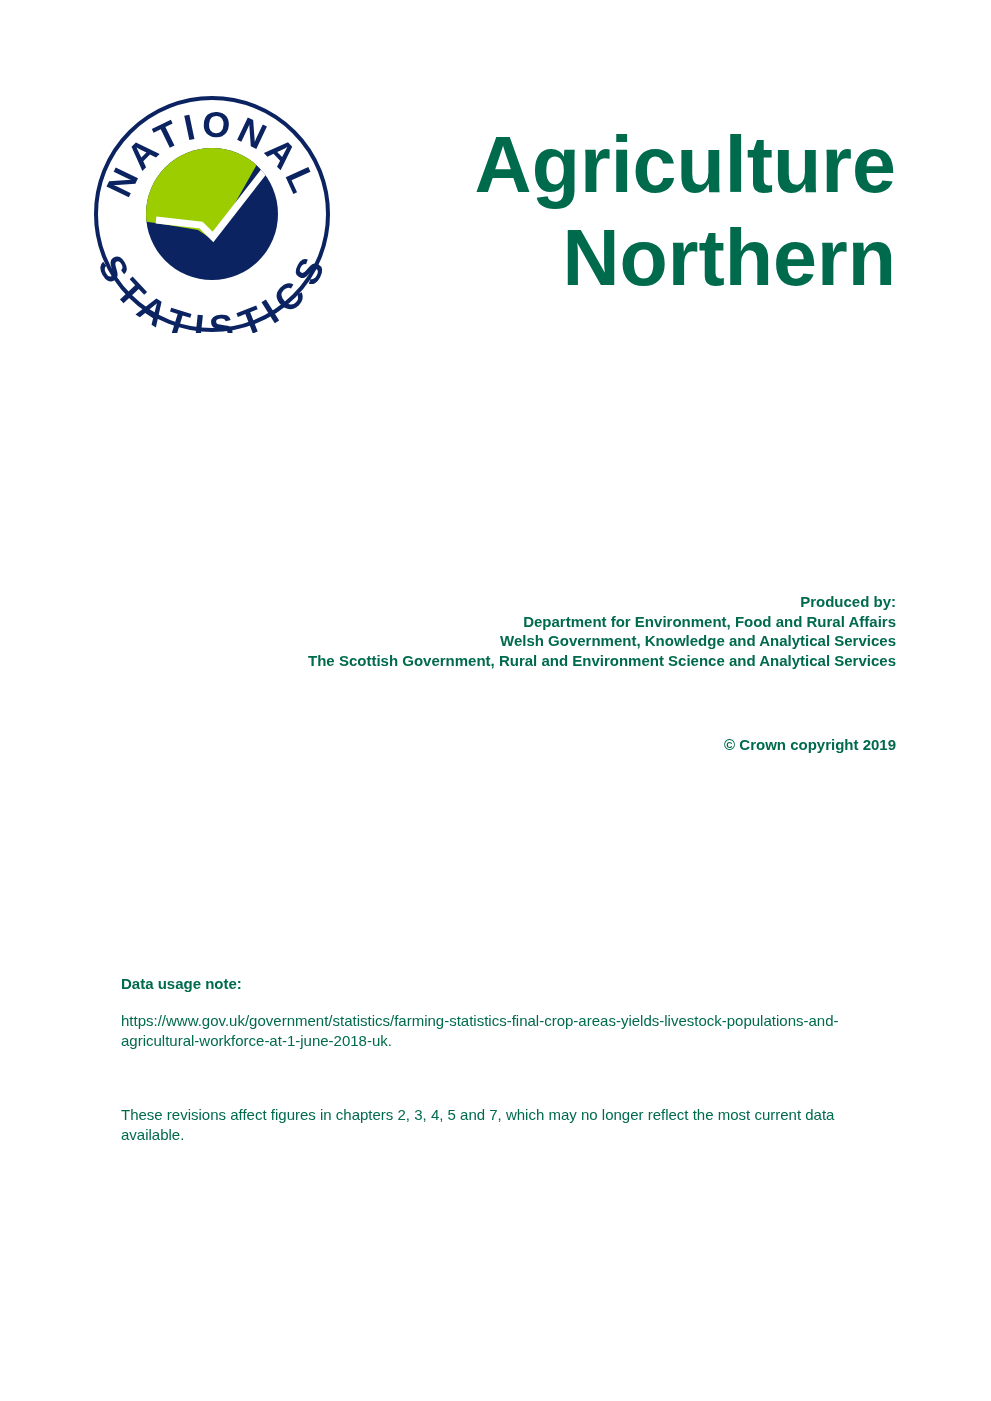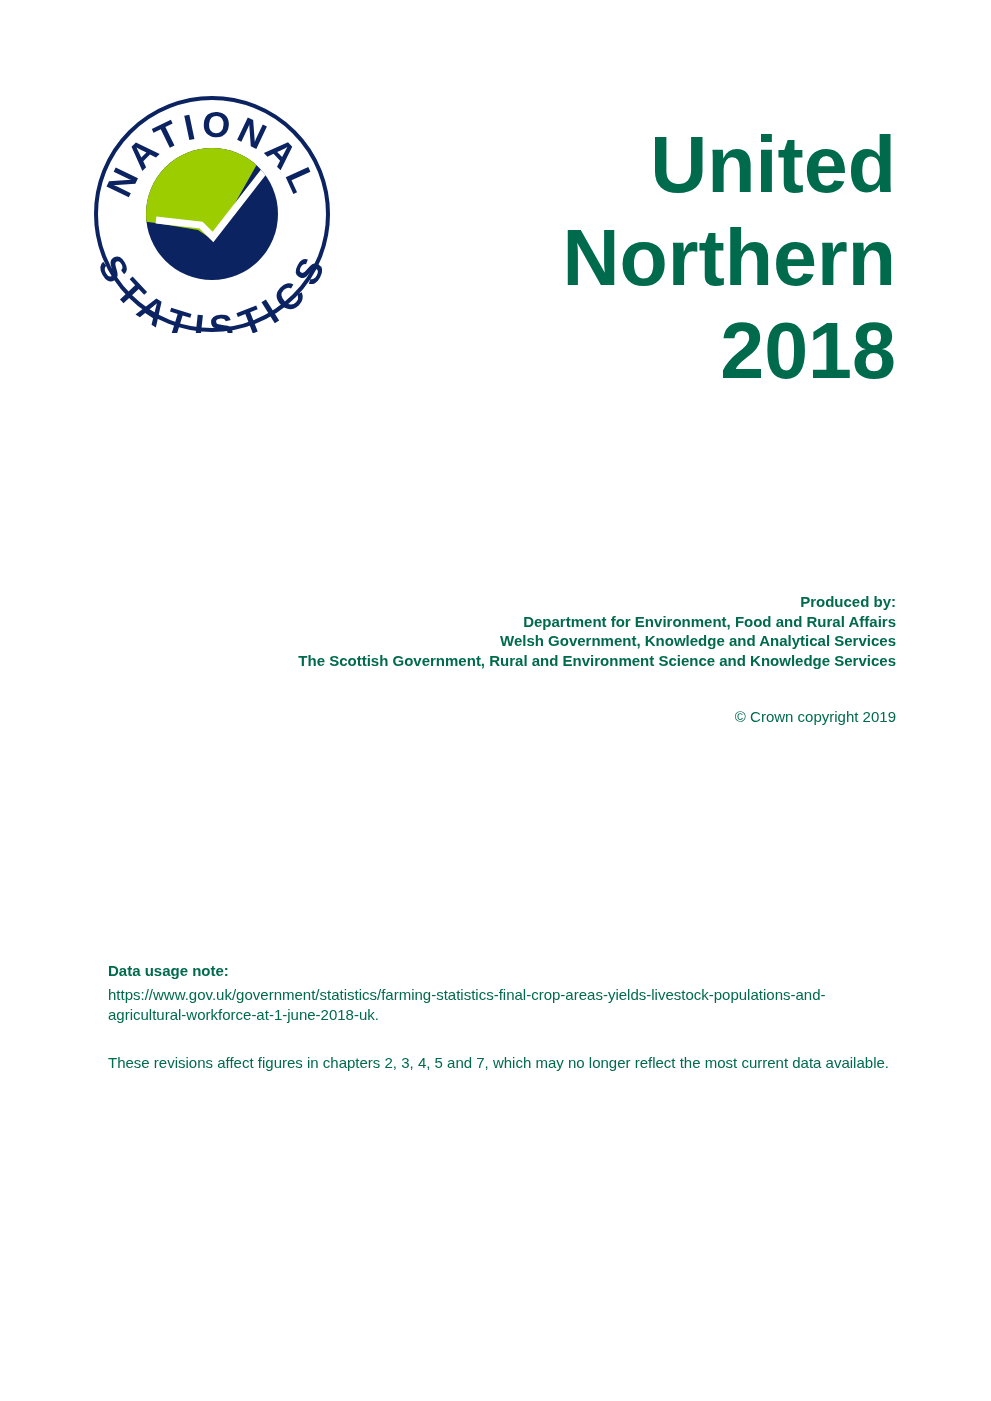--- a/index.html
+++ b/index.html
@@ -5,26 +5,26 @@
   html, body { margin: 0; padding: 0; background: #ffffff; }
   body { width: 991px; height: 1401px; position: relative; overflow: hidden;
          font-family: "Liberation Sans", sans-serif; color: #006a4d; }
   .logo { position: absolute; left: 93px; top: 95px; width: 238px; height: 238px; }
   .title { position: absolute; right: 95px; top: 118px; text-align: right;
            font-weight: bold; font-size: 79px; line-height: 93px; color: #006a4d; margin: 0; }
   .title div { white-space: nowrap; }
   .producers { position: absolute; right: 95px; top: 592px; text-align: right;
                font-weight: bold; font-size: 15px; line-height: 19.5px; }
   .producers div { white-space: nowrap; }
-  .copyright { position: absolute; right: 95px; top: 707px; text-align: right;
-               font-weight: normal; font-size: 15px; line-height: 19.5px; }
+  .copyright { position: absolute; right: 95px; top: 735px; text-align: right;
+               font-weight: bold; font-size: 15px; line-height: 19.5px; }
   .note { position: absolute; left: 104px; top: 957px; width: 800px;
           font-size: 15px; line-height: 20px; }
   .note-heading { font-weight: bold; }
-  .note p { margin: 4px; }
+  .note p { margin: 17px; }
   .note .gap { height: 20px; }
 </style>
 </head>
 <body>
 
 <div class="logo">
   <svg width="238" height="238" viewBox="0 0 238 238" xmlns="http://www.w3.org/2000/svg">
     <defs>
       <path id="arcTop" d="M 33 128 A 86 86 0 0 1 205 128"></path>
       <path id="arcBottom" d="M 22 122 A 97 97 0 0 0 216 122"></path>
@@ -41,30 +41,29 @@
     <text font-family="Liberation Sans, sans-serif" font-weight="bold" font-size="36" fill="#0b2461" letter-spacing="5">
       <textPath href="#arcTop" startOffset="50%" text-anchor="middle">NATIONAL</textPath>
     </text>
     <text font-family="Liberation Sans, sans-serif" font-weight="bold" font-size="36" fill="#0b2461" letter-spacing="3">
       <textPath href="#arcBottom" startOffset="50%" text-anchor="middle" dominant-baseline="hanging">STATISTICS</textPath>
     </text>
   </svg>
 </div>
 
 <h1 class="title">
-  <div>United</div>
+  <div>Agriculture</div>
   <div>Northern</div>
-  <div>2018</div>
 </h1>
 
 <div class="producers">
   <div>Produced by:</div>
   <div>Department for Environment, Food and Rural Affairs</div>
   <div>Welsh Government, Knowledge and Analytical Services</div>
-  <div>The Scottish Government, Rural and Environment Science and Knowledge Services</div>
+  <div>The Scottish Government, Rural and Environment Science and Analytical Services</div>
 </div>
 
 <div class="copyright">© Crown copyright 2019</div>
 
 <div class="note">
   <p class="note-heading">Data usage note:</p>
   <p>https://www.gov.uk/government/statistics/farming-statistics-final-crop-areas-yields-livestock-populations-and-agricultural-workforce-at-1-june-2018-uk.</p>
   <div class="gap"></div>
   <p>These revisions affect figures in chapters 2, 3, 4, 5 and 7, which may no longer reflect the most current data available.</p>
 </div>

